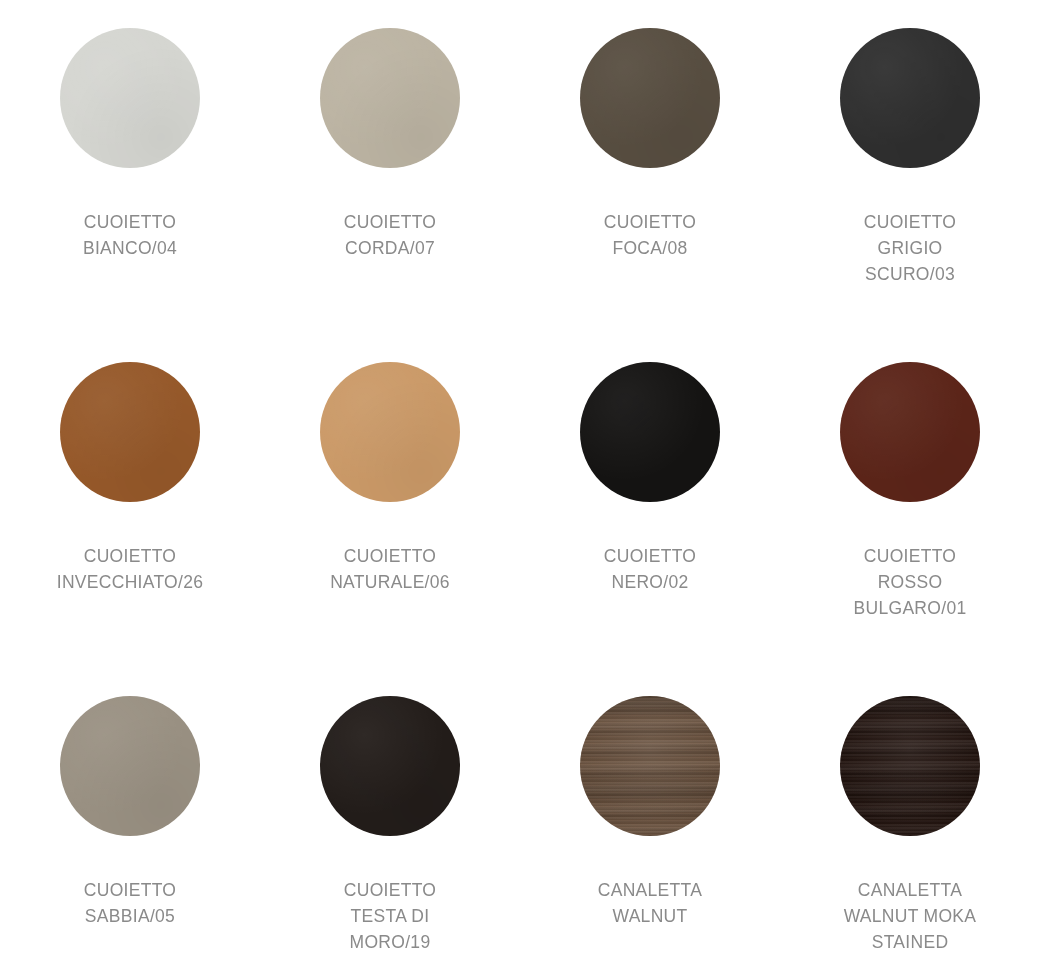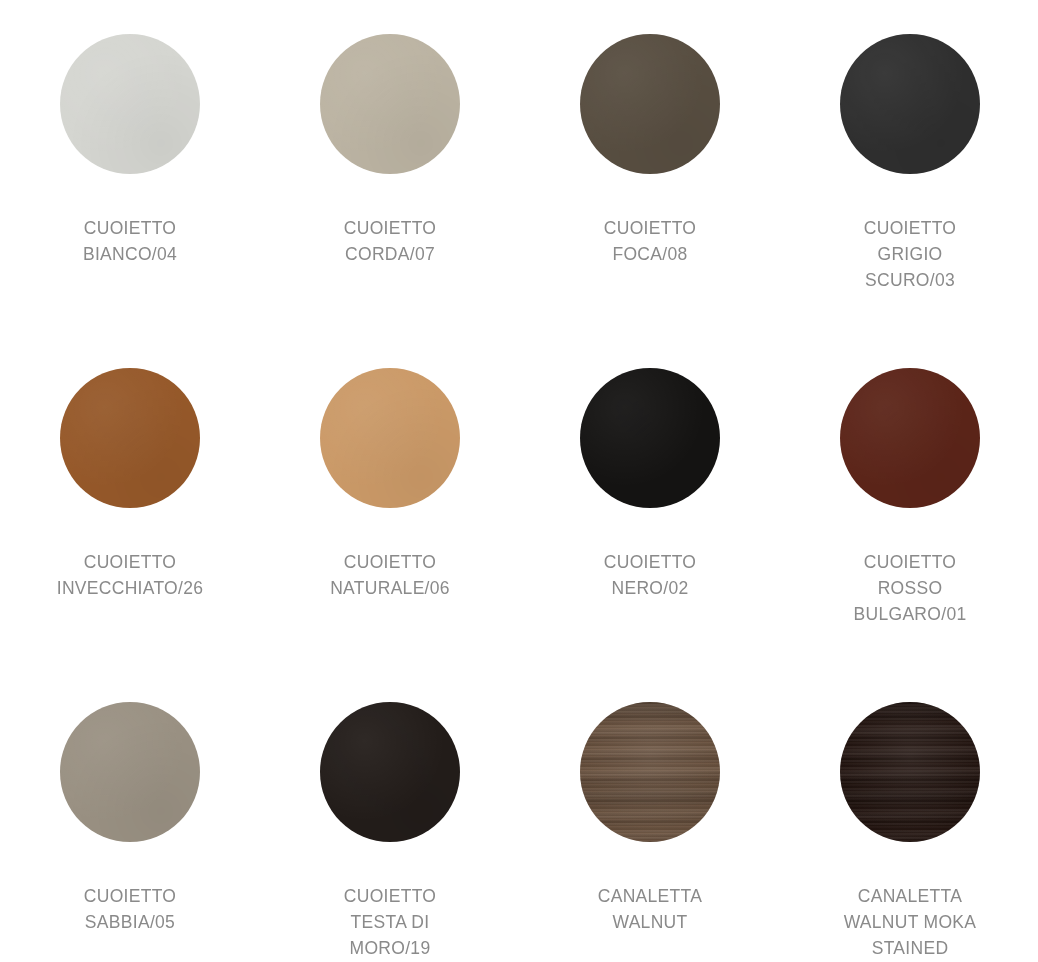--- a/index.html
+++ b/index.html
@@ -23,21 +23,20 @@
     padding: 0;
     box-sizing: border-box;
   }
 
   .swatch-cell {
     display: flex;
     flex-direction: column;
     align-items: center;
     box-sizing: border-box;
     padding-top: 28px;
-    margin-top: 6px;
   }
 
   .swatch-disc-wrap {
     width: 140px;
     height: 140px;
     flex: 0 0 auto;
   }
 
   .swatch-disc {
     width: 140px;

